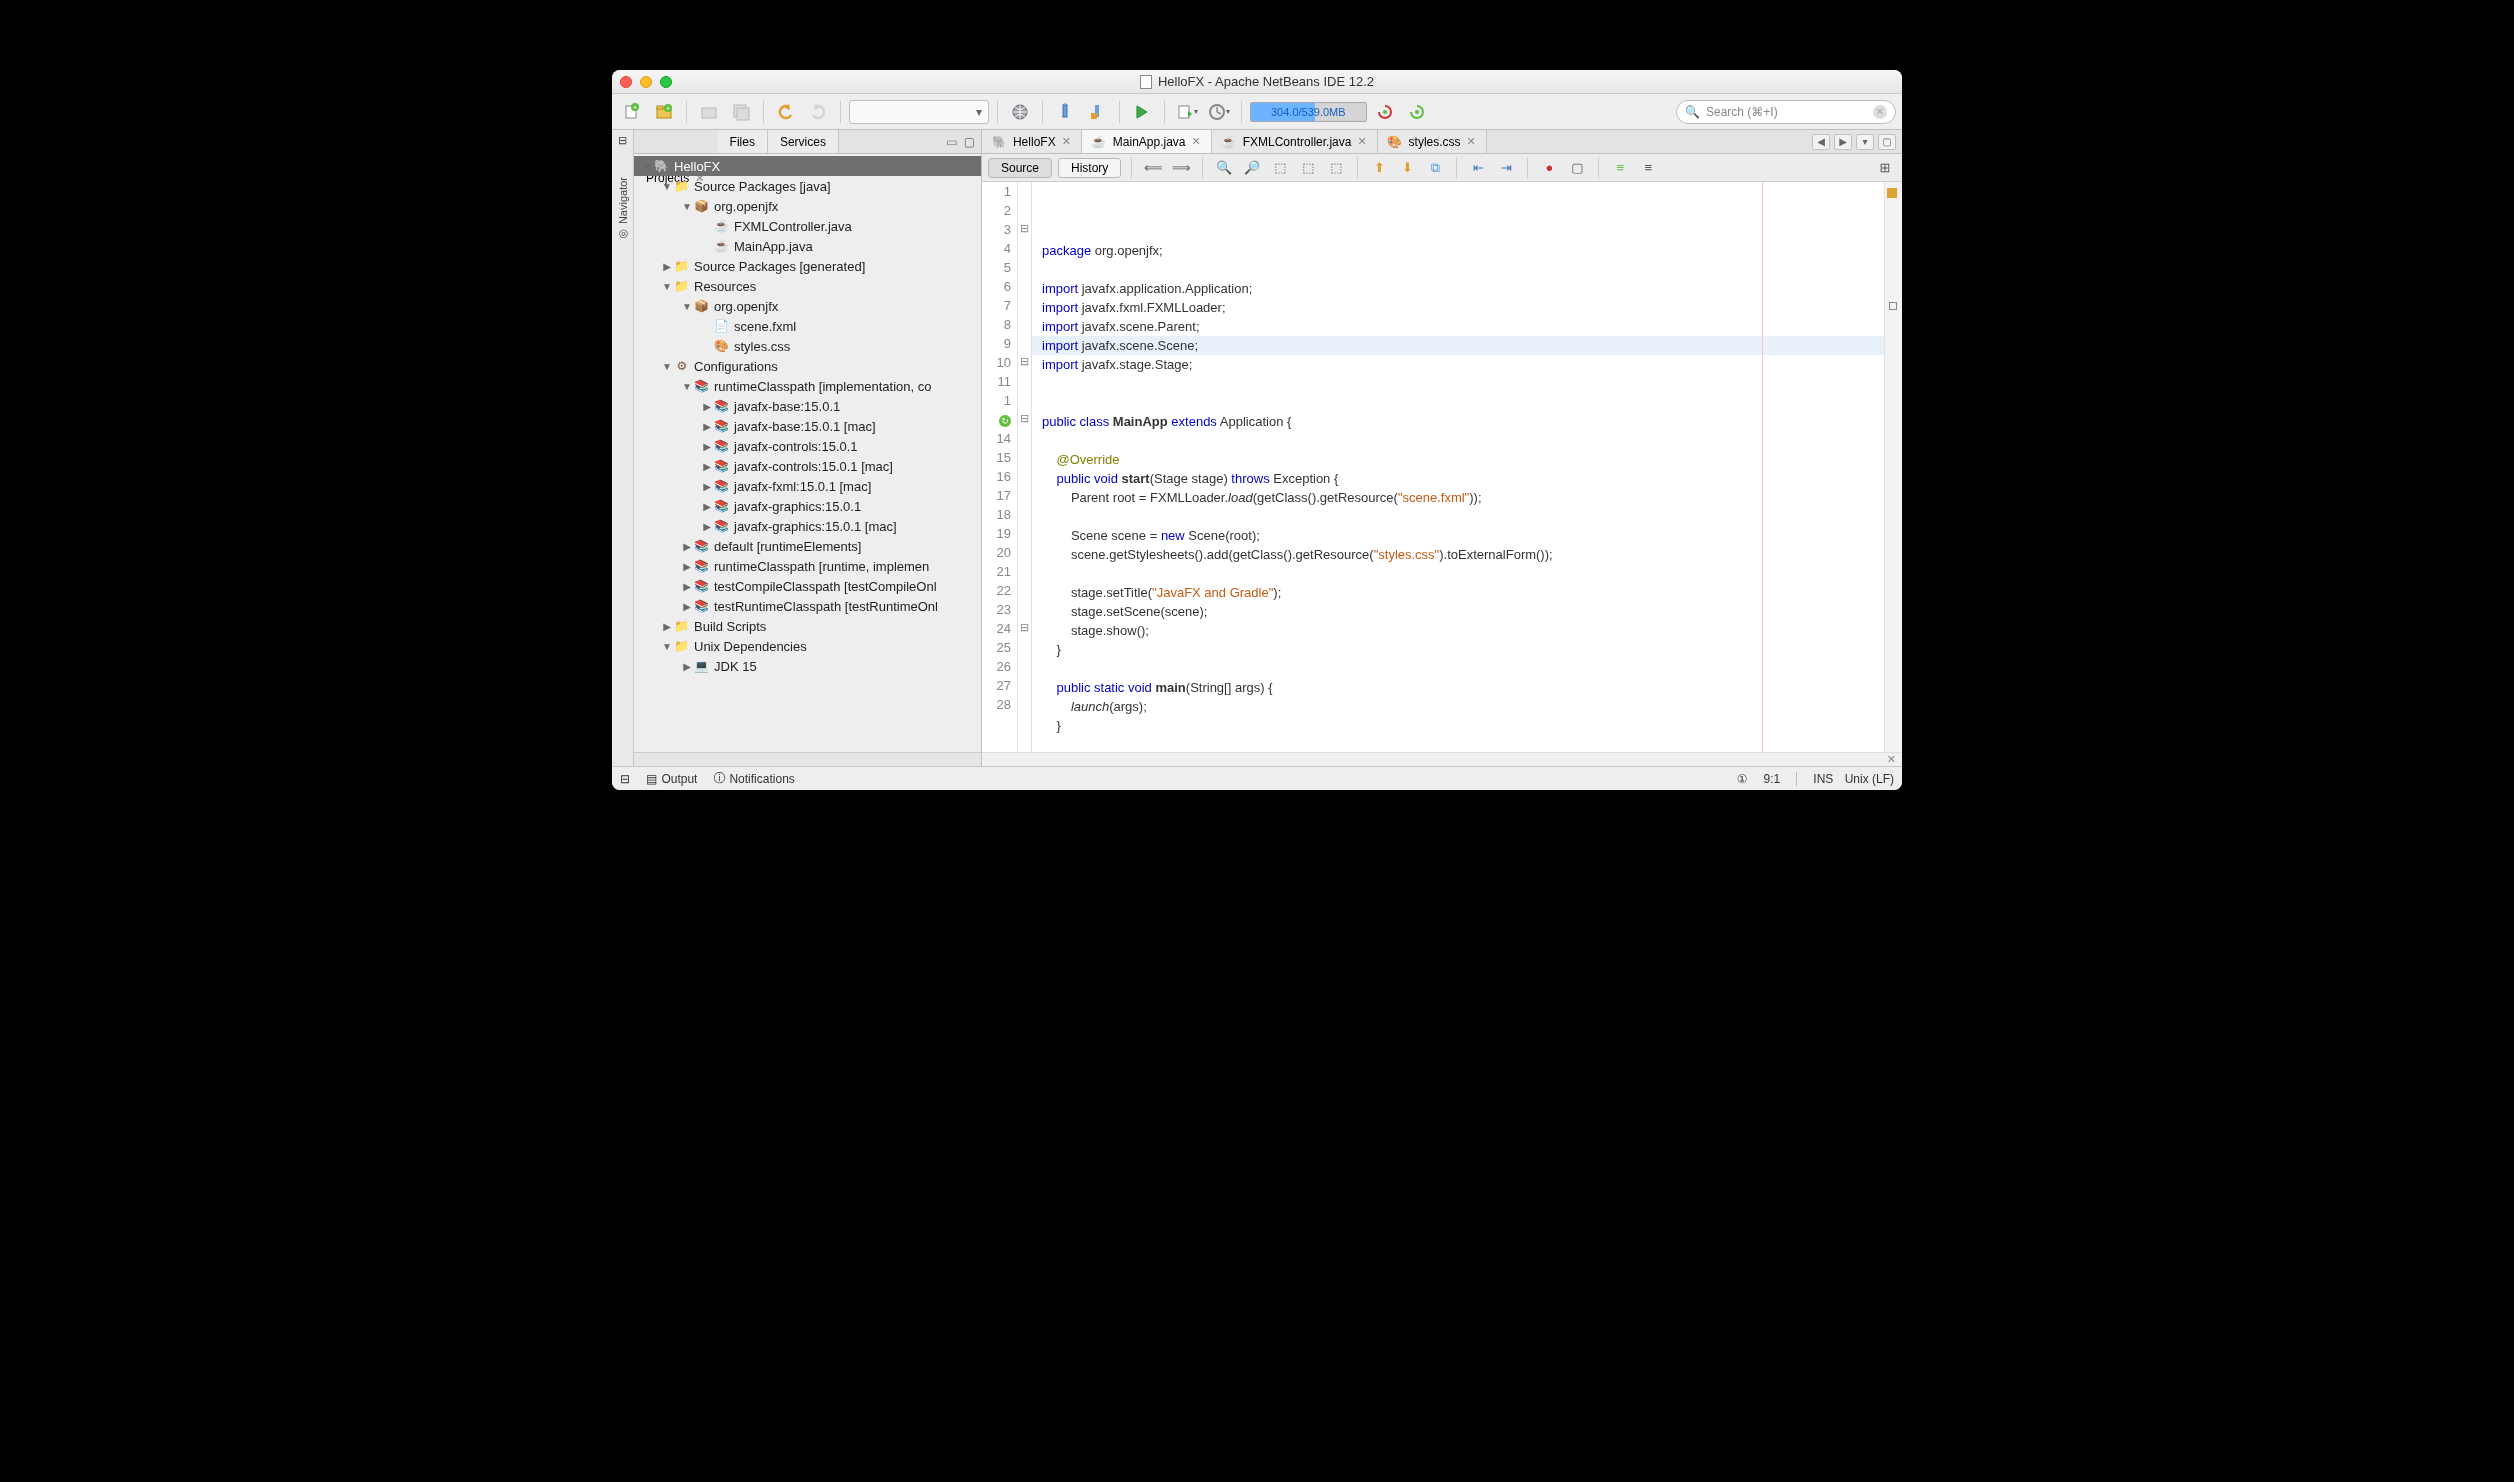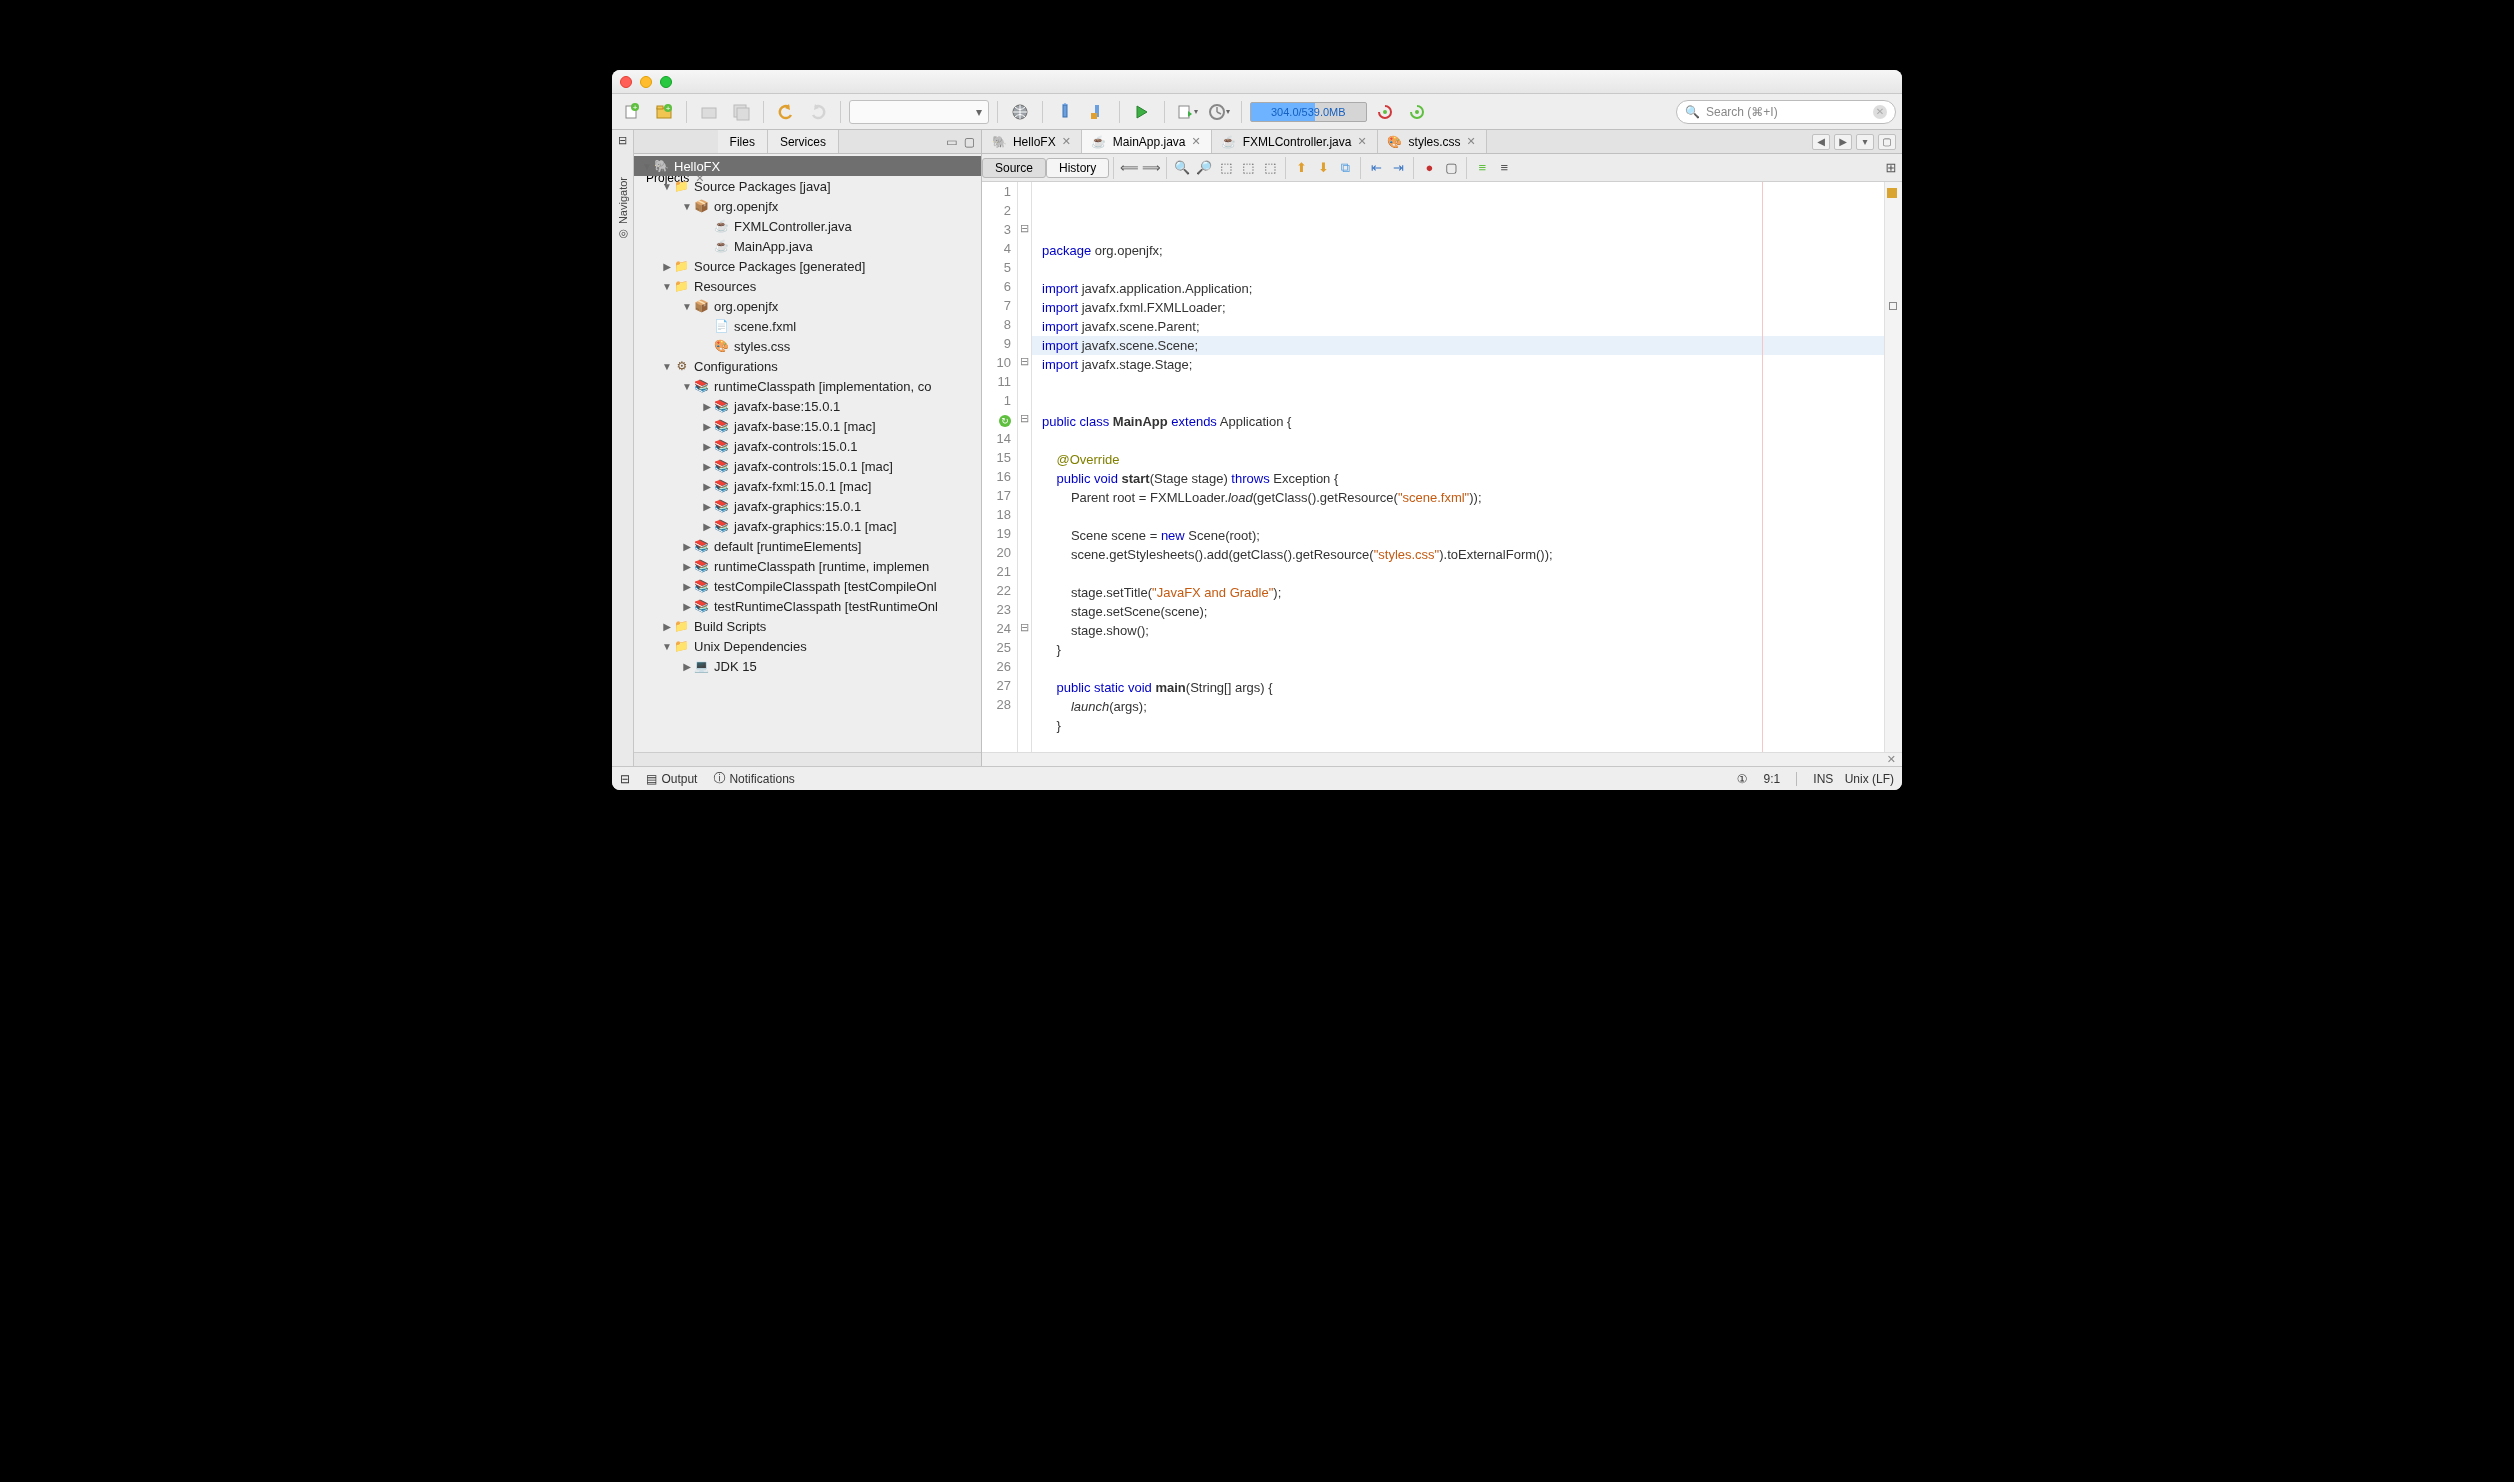--- a/index.html
+++ b/index.html
@@ -43,21 +43,21 @@
 .jar{color:#7b5a35;}
 .elephant{color:#4a4a4a;}
 .sb-scroll{height:14px;background:#e6e6e6;border-top:1px solid #ccc;}
 .editor{flex:1;display:flex;flex-direction:column;min-width:0;}
 .ed-tabs{height:24px;display:flex;align-items:stretch;background:#e3e3e3;border-bottom:1px solid #bfbfbf;}
 .ed-tab{display:flex;align-items:center;gap:6px;padding:0 10px;font-size:12px;border-right:1px solid #c6c6c6;background:#e8e8e8;}
 .ed-tab.active{background:#f7f7f7;}
 .ed-tab .x{color:#888;font-size:11px;}
 .ed-nav{margin-left:auto;display:flex;align-items:center;gap:4px;padding:0 6px;color:#666;}
 .ed-nav .nbtn{width:18px;height:16px;border:1px solid #c0c0c0;background:#f2f2f2;display:flex;align-items:center;justify-content:center;font-size:10px;border-radius:2px;}
-.ed-toolbar{height:28px;background:#ececec;border-bottom:1px solid #cfcfcf;display:flex;align-items:center;padding:0 0;font-size:12px;}
+.ed-toolbar{height:28px;background:#ececec;border-bottom:1px solid #cfcfcf;display:flex;align-items:center;padding:0 6px;gap:6px;font-size:12px;}
 .pill{padding:2px 12px;border:1px solid #b8b8b8;background:#f5f5f5;border-radius:3px;font-size:12px;}
 .pill.active{background:#dedede;}
 .etb{width:22px;height:22px;display:flex;align-items:center;justify-content:center;color:#555;font-size:13px;}
 .etb.red{color:#c53030;}
 .code-wrap{flex:1;display:flex;min-height:0;background:#fff;position:relative;}
 .gutter{width:36px;background:#fff;border-right:1px solid #e0e0e0;text-align:right;font-family:Menlo,Consolas,monospace;font-size:13px;color:#888;padding-top:2px;}
 .gutter div{height:19px;padding-right:6px;}
 .fold{width:14px;border-right:1px solid #e0e0e0;font-family:monospace;font-size:11px;color:#888;padding-top:2px;position:relative;}
 .fold div{height:19px;text-align:center;}
 .code{flex:1;font-family:Menlo,Consolas,monospace;font-size:13px;line-height:19px;padding:2px 0 2px 10px;white-space:pre;overflow:hidden;color:#333;position:relative;}
@@ -80,20 +80,24 @@
 </head>
 <body>
 
 <div class="window">
 
   <div class="titlebar">
     <div class="traffic">
       <div class="dot red"></div>
       <div class="dot yellow"></div>
       <div class="dot green"></div>
+    </div>
+    <div class="titletext">
+      <span class="doc-icon"></span>
+      <span>HelloFX - Apache NetBeans IDE 12.2</span>
     </div>
   </div>
 
   <div class="toolbar">
     <div class="tbtn">
         <svg width="18" height="18">
           <rect x="3" y="3" width="10" height="12" fill="#fff" stroke="#888"></rect>
           <circle cx="12" cy="4" r="4" fill="#5fbf3f"></circle>
           <text x="12" y="7" font-size="8" fill="#fff" text-anchor="middle">+</text>
         </svg>

